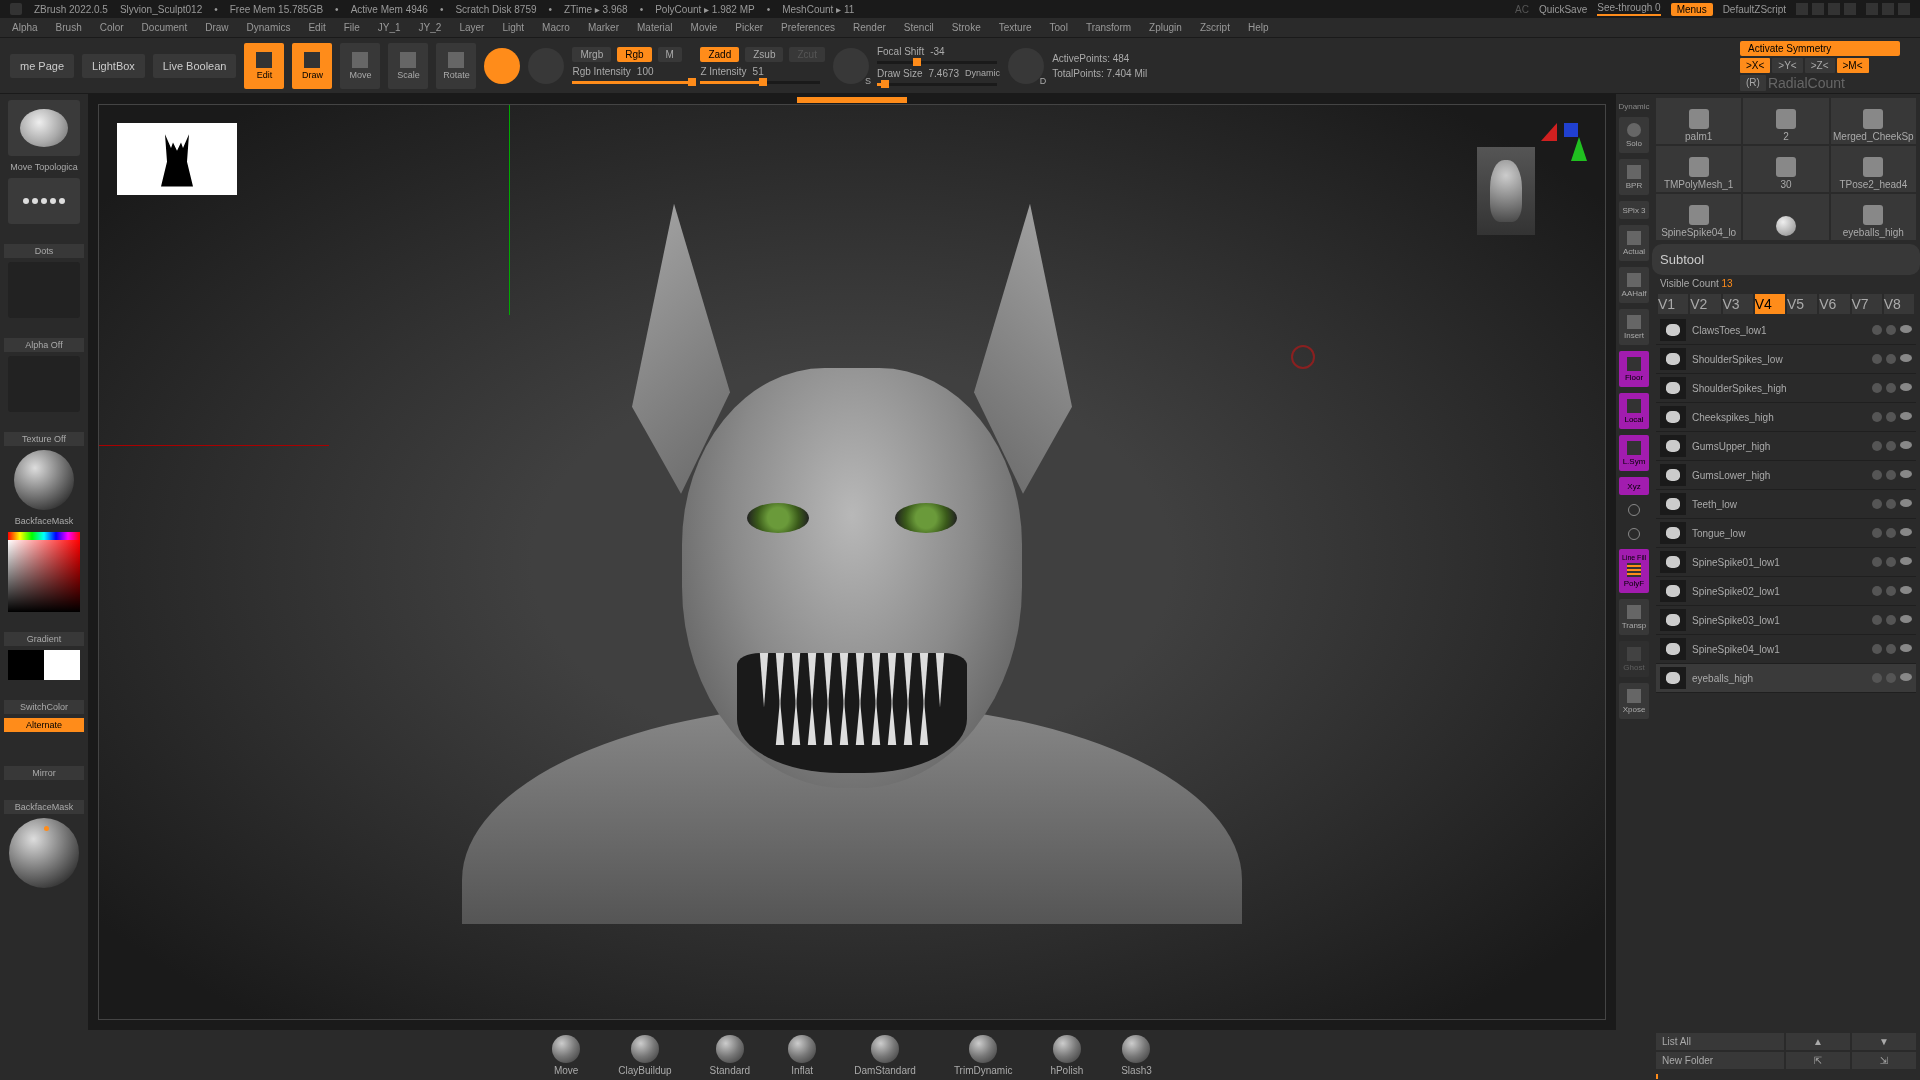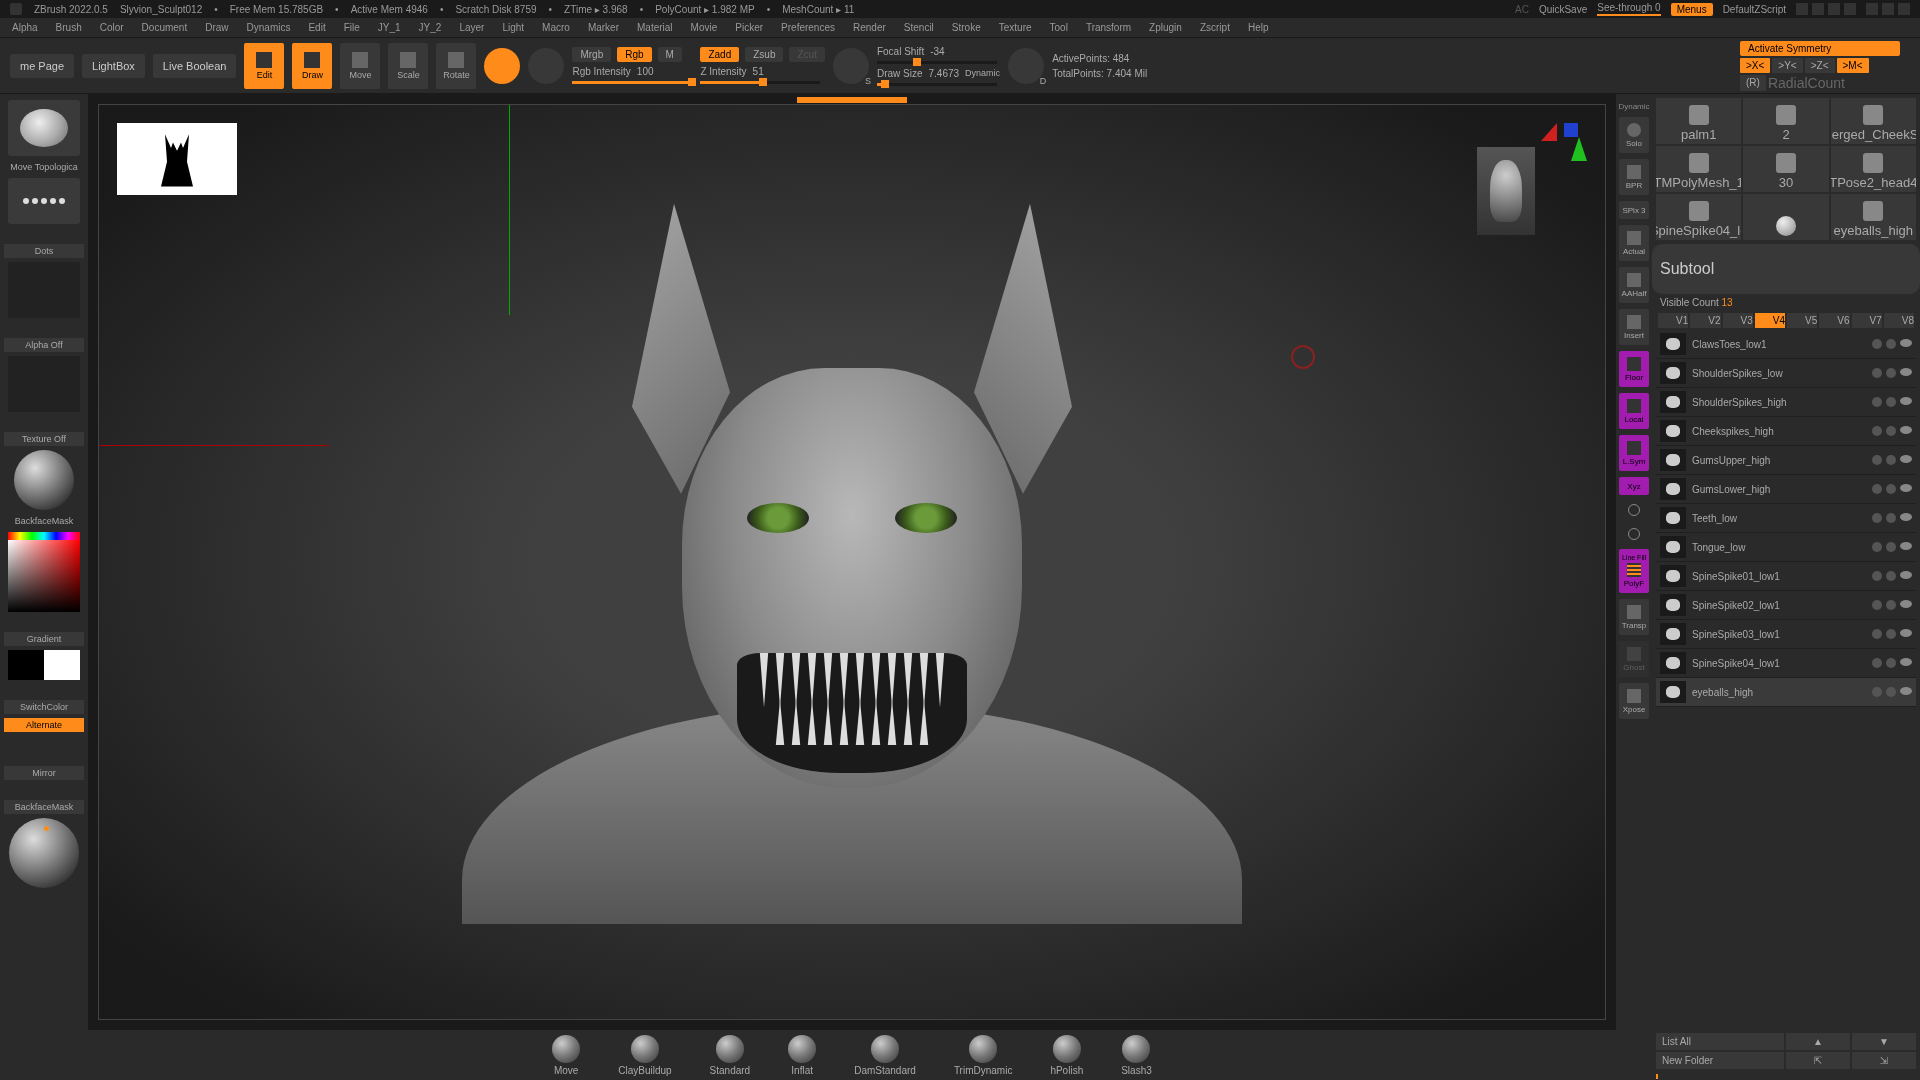--- a/index.html
+++ b/index.html
@@ -91,26 +91,26 @@
 .vp-side { width: 36px; background:#2a2a2a; display:flex; flex-direction:column; align-items:center; padding:8px 2px; gap:6px;}
 .vp-btn { width:30px; height:36px; background:#383838; border-radius:2px; display:flex; flex-direction:column; align-items:center; justify-content:center; font-size:8px; gap:2px;}
 .vp-btn.orange { background:#a21caf; color:#000;}
 .vp-btn .ic { width:14px; height:14px; background:#666;}
 .vp-btn.orange .ic { background:#333;}
 .vp-label{font-size:8px; color:#888;}
 
 
 .right-panel { width: 268px; background:#2a2a2a; display:flex; flex-direction:column; }
 .tool-grid { display:grid; grid-template-columns: repeat(3, 1fr); gap:2px; padding:4px; }
-.tool-cell { height:46px; background:#383838; font-size:13px; display:flex; flex-direction:column; align-items:center; justify-content:flex-end; padding:2px; text-align:center; overflow:hidden;}
+.tool-cell { height:46px; background:#383838; font-size:10px; display:flex; flex-direction:column; align-items:center; justify-content:flex-end; padding:2px; text-align:center; overflow:hidden;}
 .tool-cell .tc-ic { width:20px; height:20px; background:#888; margin-bottom:2px; border-radius:3px;}
-.panel-header { background:#383838; padding:16px 8px; font-size:16px; color:#ccc;border-radius:10px;}
+.panel-header { background:#383838; padding:8px 8px; font-size:13px; color:#ccc;border-radius:10px;}
 .panel-sub { padding:3px 8px; font-size:10px;}
 .v-row { display:flex; gap:2px; padding:2px 6px;}
-.v-btn { flex:1; background:#383838; text-align:right; padding:2px 0; font-size:10px;}
+.v-btn { flex:1; background:#383838; text-align:left; padding:2px 0; font-size:14px;}
 .v-btn.active { background:#ff8c1a; color:#000;}
 .subtool-list { flex:1; overflow:hidden; padding: 0 4px;}
 .subtool-item { display:flex; align-items:center; gap:6px; padding:3px 4px; font-size:10px; background:#2a2a2a; border-bottom:1px solid #1f1f1f;}
 .subtool-item.selected { background:#3a3a3a;}
 .st-thumb { width:26px; height:22px; background:#1a1a1a; display:flex; align-items:center; justify-content:center;}
 .st-thumb::after{content:''; width:14px; height:12px; background:#ccc; border-radius:40%;}
 .st-name { flex:1; }
 .st-icons { display:flex; gap:4px;}
 .st-dot { width:10px; height:10px; border-radius:50%; background:#555;}
 .st-eye { width:12px; height:8px; background:#888; border-radius:50%;}

